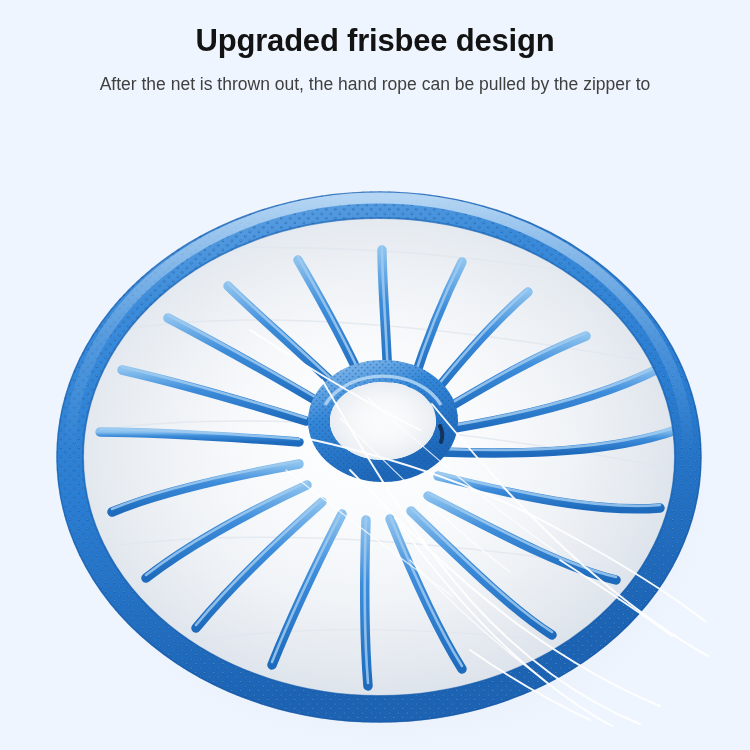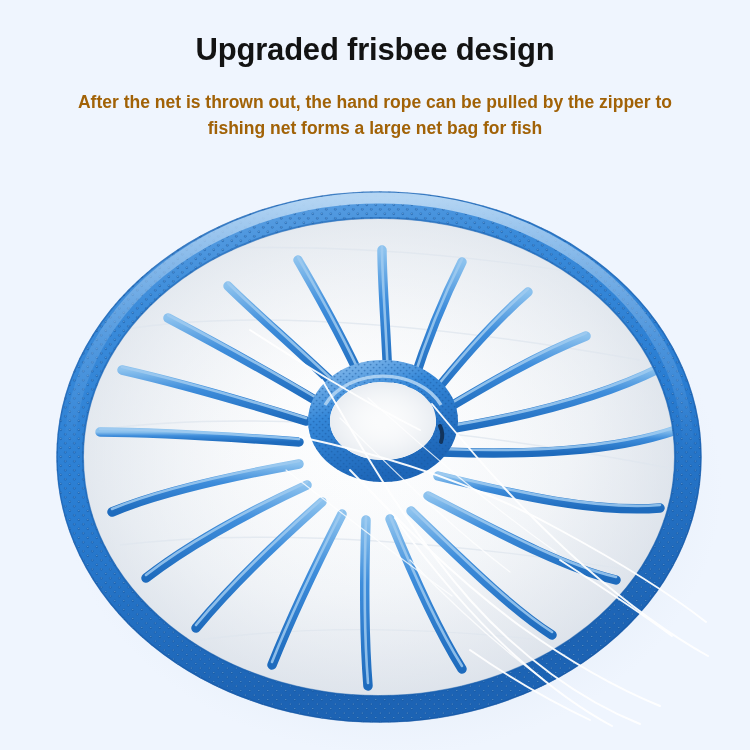--- a/index.html
+++ b/index.html
@@ -26,41 +26,41 @@
   #text-block {
     position: absolute;
     left: 0;
     top: 0;
     width: 750px;
     text-align: center;
     z-index: 5;
   }
 
   #headline {
-    margin: 9px;
+    margin: 0;
     padding-top: 22px;
     font-family: "Liberation Sans", sans-serif;
     font-size: 31px;
     font-weight: bold;
     line-height: 38px;
     color: #131313;
     letter-spacing: -0.2px;
   }
 
   #subcopy {
     margin: 0;
     padding-top: 12px;
     width: 690px;
     margin-left: auto;
     margin-right: auto;
     font-family: "Liberation Sans", sans-serif;
     font-size: 17.5px;
-    font-weight: bold;
+    font-weight: normal;
     line-height: 25.5px;
-    color: #a16207;
+    color: #404040;
   }
   #subcopy .copy-line {
     display: block;
   }
 
   
   #product-photo {
     position: absolute;
     left: 0;
     top: 0;
@@ -257,17 +257,16 @@
         <path d="M286 470 C 340 512 400 558 452 596"></path>
       </g>
     </svg>
   </div>
 
   <div id="text-block">
     <h1 id="headline">Upgraded frisbee design</h1>
 
     <p id="subcopy">
       <span class="copy-line">After the net is thrown out, the hand rope can be pulled by the zipper to</span>
-      <span class="copy-line">fishing net forms a large net bag for fish</span>
     </p>
   </div>
 
 </div>
 
 </body></html>

